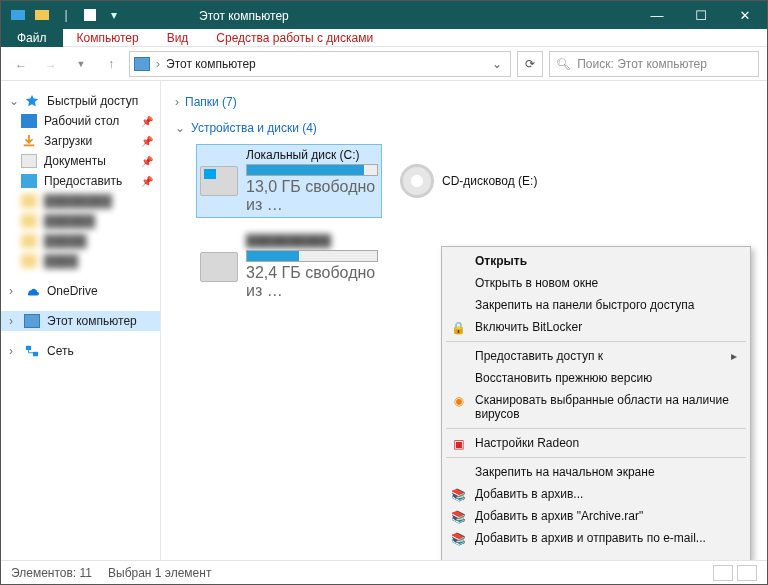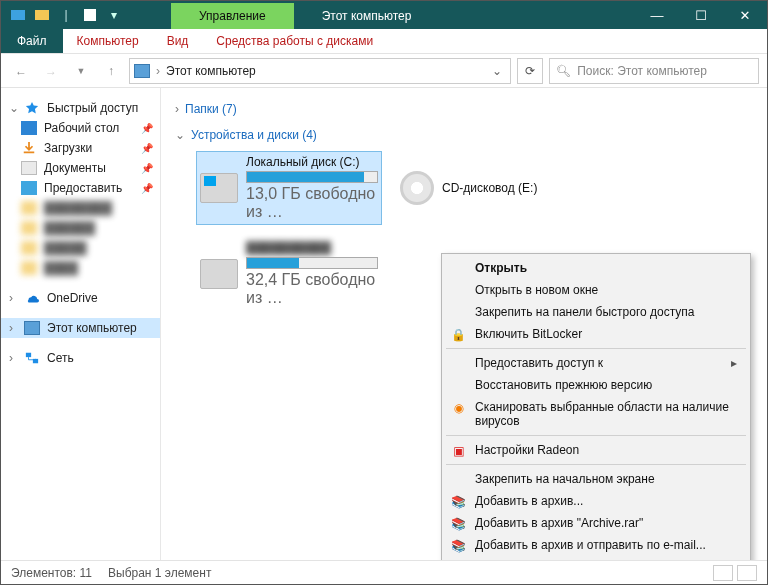--- a/index.html
+++ b/index.html
@@ -6,21 +6,21 @@
 html,body{width:768px;height:585px;overflow:hidden;background:#fff}
 .window{width:100%;height:100%;display:flex;flex-direction:column;border:1px solid #555}
 .titlebar{height:28px;background:#16575a;display:flex;align-items:stretch;color:#fff}
 .qat{display:flex;align-items:center;gap:10px;padding:0 10px}
 .qat .q{width:14px;height:14px;display:flex;align-items:center;justify-content:center}
 .titlebar-tabs{display:flex;align-items:flex-end;margin-left:40px}
 .ttab{padding:6px 28px;font-size:12px;color:#fff}
 .ttab.tools{background:#7bd45f;color:#0d0d0d}
 .wincontrols{margin-left:auto;display:flex}
 .wincontrols div{width:44px;display:flex;align-items:center;justify-content:center;color:#fff;font-size:13px}
-.ribbonbar{height:25px;background:#fff;border-bottom:1px solid #e3e3e3;display:flex;align-items:center}
+.ribbonbar{height:18px;background:#fff;border-bottom:1px solid #e3e3e3;display:flex;align-items:center}
 .rfile{background:#16575a;color:#fff;padding:5px 16px}
 .rt{padding:5px 14px;color:#b91c1c}
 .addrrow{height:34px;display:flex;align-items:center;gap:6px;padding:3px 8px;background:#fff;border-bottom:1px solid #e3e3e3}
 .navbtn{width:24px;height:24px;display:flex;align-items:center;justify-content:center;color:#888}
 .addrbox{flex:1;height:26px;border:1px solid #ccc;display:flex;align-items:center;padding:0 4px;gap:6px}
 .addrbox .pc{width:16px;height:14px;background:#5aa0d8;border:1px solid #3a7ab0}
 .addrtext{flex:1;color:#222}
 .addrdrop{color:#666;padding:0 4px}
 .refresh{width:26px;height:26px;border:1px solid #ccc;display:flex;align-items:center;justify-content:center;color:#555}
 .searchbox{width:210px;height:26px;border:1px solid #ccc;display:flex;align-items:center;padding:0 6px;color:#888;gap:6px}
@@ -84,21 +84,20 @@
         </div>
       <div class="q" style="color:#bce0e0">|</div>
       <div class="q">
           <svg width="14" height="14">
             <rect width="12" height="12" x="1" y="1" fill="#fff"></rect>
           </svg>
         </div>
       <div class="q" style="color:#cfe">▾</div>
     </div>
     <div class="titlebar-tabs">
-      <div class="ttab tools">Управление</div>
       <div class="ttab">Этот компьютер</div>
     </div>
     <div class="wincontrols">
       <div>—</div>
       <div>☐</div>
       <div>✕</div>
     </div>
   </div>
 
   <div class="ribbonbar">

